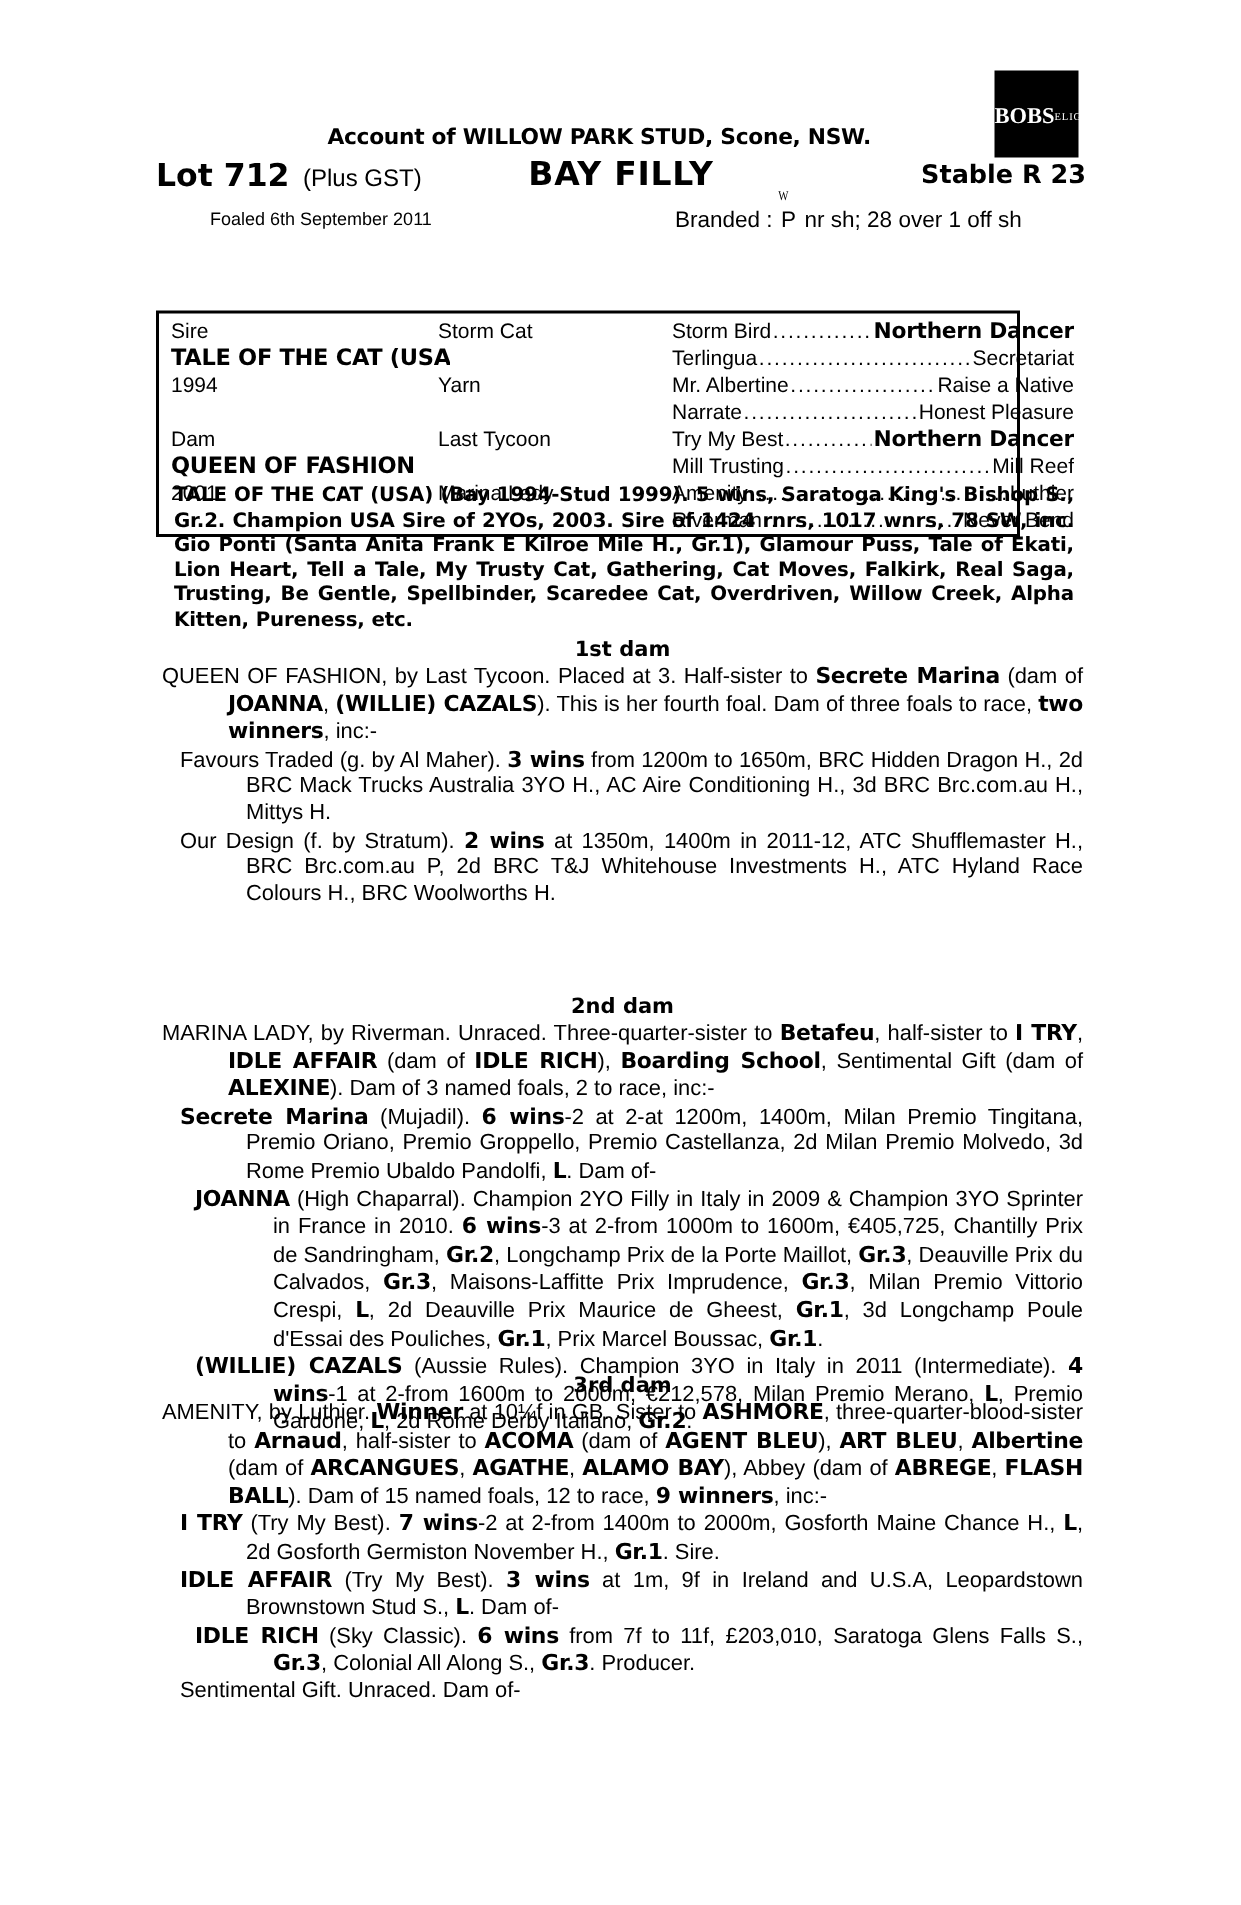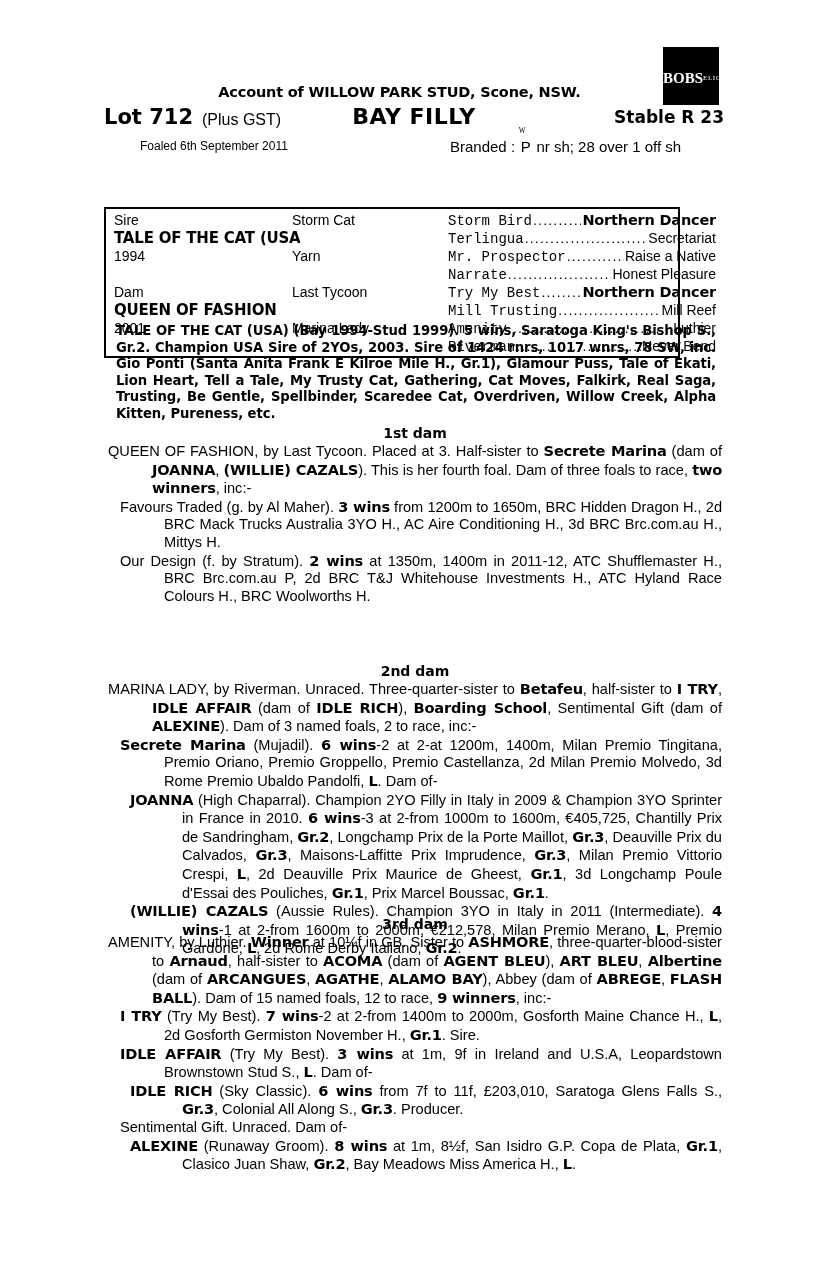--- a/index.html
+++ b/index.html
@@ -186,21 +186,21 @@
     overflow: hidden;
     white-space: nowrap;
     letter-spacing: 1.2px;
     font-size: 14px;
     margin: 0 1px;
     min-width: 6px;
   }
   .leader::before {
     content: "...........................................................";
   }
-  .gp { flex: 0 0 auto; font-family: Liberation Mono, monospace; }
+  .gp { flex: 0 0 auto; }
   .ggp { flex: 0 0 auto; }
   .ggp.bold {
     font-family: "DejaVu Sans", sans-serif;
     font-weight: bold;
     font-size: 14.5px;
     letter-spacing: -0.2px;
   }
 
   
   .sire-para {
@@ -300,21 +300,21 @@
             <span class="gp">Storm Bird</span>
             <span class="leader"></span>
             <span class="ggp bold">Northern Dancer</span>
           </div>
           <div class="ped-line">
             <span class="gp">Terlingua</span>
             <span class="leader"></span>
             <span class="ggp">Secretariat</span>
           </div>
           <div class="ped-line">
-            <span class="gp">Mr. Prospector</span>
+            <span class="gp">Mr. Albertine</span>
             <span class="leader"></span>
             <span class="ggp">Raise a Native</span>
           </div>
           <div class="ped-line">
             <span class="gp">Narrate</span>
             <span class="leader"></span>
             <span class="ggp">Honest Pleasure</span>
           </div>
           <div class="ped-line">
             <span class="gp">Try My Best</span>
@@ -356,17 +356,16 @@
         <div class="p lvl2"><b>JOANNA</b> (High Chaparral). Champion 2YO Filly in Italy in 2009 &amp; Champion 3YO Sprinter in France in 2010. <b>6 wins</b>-3 at 2-from 1000m to 1600m, €405,725, Chantilly Prix de Sandringham, <b>Gr.2</b>, Longchamp Prix de la Porte Maillot, <b>Gr.3</b>, Deauville Prix du Calvados, <b>Gr.3</b>, Maisons-Laffitte Prix Imprudence, <b>Gr.3</b>, Milan Premio Vittorio Crespi, <b>L</b>, 2d Deauville Prix Maurice de Gheest, <b>Gr.1</b>, 3d Longchamp Poule d'Essai des Pouliches, <b>Gr.1</b>, Prix Marcel Boussac, <b>Gr.1</b>.</div>
         <div class="p lvl2"><b>(WILLIE) CAZALS</b> (Aussie Rules). Champion 3YO in Italy in 2011 (Intermediate). <b>4 wins</b>-1 at 2-from 1600m to 2000m, €212,578, Milan Premio Merano, <b>L</b>, Premio Gardone, <b>L</b>, 2d Rome Derby Italiano, <b>Gr.2</b>.</div>
       </div>
       <div class="blk" style="top: 915px;">
         <div class="dam-head">3rd dam</div>
         <div class="p lvl0">AMENITY, by Luthier. <b>Winner</b> at 10¼f in GB. Sister to <b>ASHMORE</b>, three-quarter-blood-sister to <b>Arnaud</b>, half-sister to <b>ACOMA</b> (dam of <b>AGENT BLEU</b>), <b>ART BLEU</b>, <b>Albertine</b> (dam of <b>ARCANGUES</b>, <b>AGATHE</b>, <b>ALAMO BAY</b>), Abbey (dam of <b>ABREGE</b>, <b>FLASH BALL</b>). Dam of 15 named foals, 12 to race, <b>9 winners</b>, inc:-</div>
         <div class="p lvl1"><b>I TRY</b> (Try My Best). <b>7 wins</b>-2 at 2-from 1400m to 2000m, Gosforth Maine Chance H., <b>L</b>, 2d Gosforth Germiston November H., <b>Gr.1</b>. Sire.</div>
         <div class="p lvl1"><b>IDLE AFFAIR</b> (Try My Best). <b>3 wins</b> at 1m, 9f in Ireland and U.S.A, Leopardstown Brownstown Stud S., <b>L</b>. Dam of-</div>
         <div class="p lvl2"><b>IDLE RICH</b> (Sky Classic). <b>6 wins</b> from 7f to 11f, £203,010, Saratoga Glens Falls S., <b>Gr.3</b>, Colonial All Along S., <b>Gr.3</b>. Producer.</div>
         <div class="p lvl1">Sentimental Gift. Unraced. Dam of-</div>
-        <div class="p lvl2"><b>ALEXINE</b> (Runaway Groom). <b>8 wins</b> at 1m, 8½f, San Isidro G.P. Copa de Plata, <b>Gr.1</b>, Clasico Juan Shaw, <b>Gr.2</b>, Bay Meadows Miss America H., <b>L</b>.</div>
       </div>
     </div>
 
 </div>
 
 </body></html>

